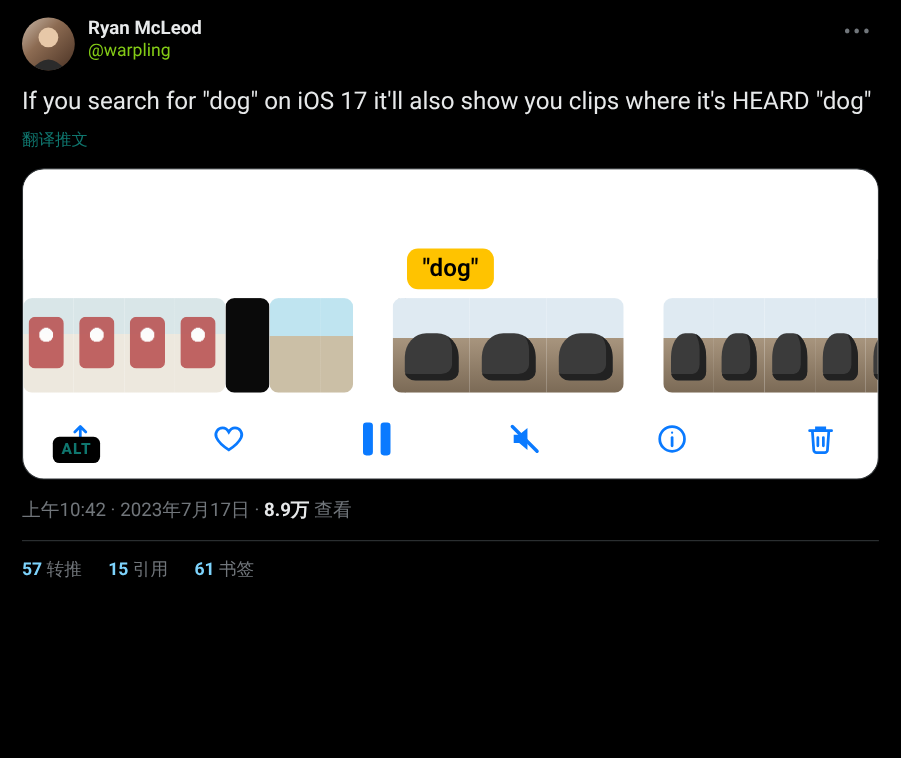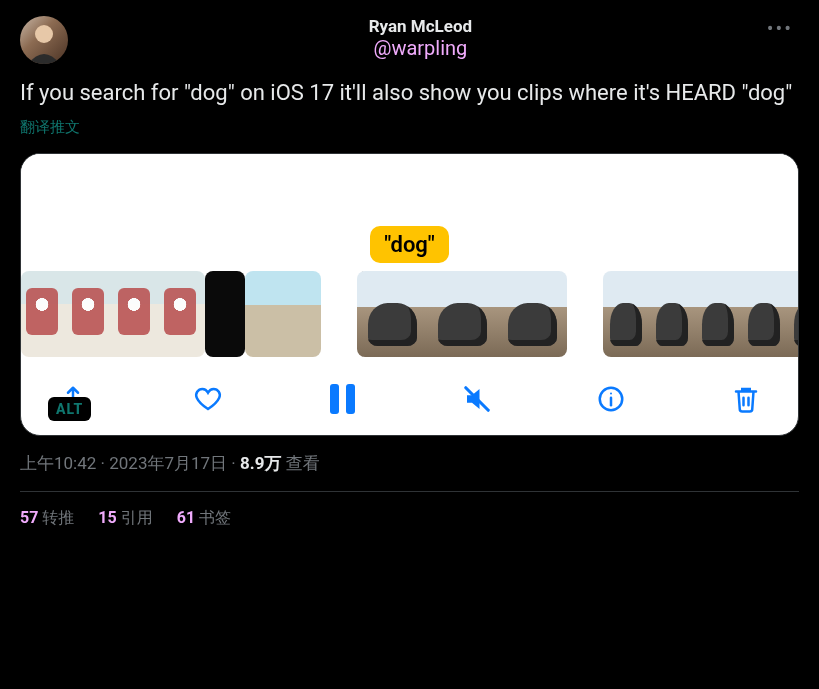--- a/index.html
+++ b/index.html
@@ -1,23 +1,23 @@
 <!DOCTYPE html>
 <html><head>
 <meta charset="utf-8">
 <style>
   * { box-sizing: border-box; margin: 0; padding: 0; }
   html, body { width: 819px; height: 689px; background: #000; font-family: -apple-system, BlinkMacSystemFont, "Segoe UI", Roboto, Helvetica, Arial, sans-serif; overflow: hidden; }
   .tweet { padding: 16px 20px; color: #e7e9ea; }
-  .header { display: flex; align-items: flex-start; text-align: center; }
+  .header { display: flex; align-items: flex-start; }
   .avatar { width: 48px; height: 48px; border-radius: 50%; background: linear-gradient(135deg,#c9b8a8 0%, #8c6b52 40%, #4a3224 100%); flex-shrink: 0; margin-right: 12px; overflow:hidden; position:relative; }
   .avatar svg { position:absolute; inset:0; }
   .names { flex: 1; }
   .display-name { font-weight: 700; font-size: 17px; color: #e7e9ea; }
-  .handle { color: #f0abfc; font-size: 20px; }
+  .handle { color: #84cc16; font-size: 16px; }
   .more { color: #71767b; font-size: 20px; letter-spacing: 2px; padding: 0 6px; cursor: pointer; }
   .body-text { margin-top: 14px; font-size: 22px; line-height: 1.35; color: #e7e9ea; }
   .translate { display: inline-block; margin-top: 10px; color: #0f766e; font-size: 15px; cursor: pointer; }
   .media-card { margin-top: 16px; background: #fff; border-radius: 20px; overflow: hidden; border: 1px solid #2f3336; position: relative; padding-bottom: 14px; }
   .media-top { height: 82px; background: #fff; }
   .bubble-wrap { display:flex; justify-content:center; margin-top:-10px; margin-bottom:8px; position:relative; }
   .bubble { background:#ffc300; color:#000; font-size:22px; font-weight:600; padding:6px 14px; border-radius:10px; position:relative; }
   .strip { display:flex; gap:12px; padding: 0 0 10px 0; overflow:hidden; }
   .clip-group { display:flex; border-radius:8px; overflow:hidden; flex-shrink:0; }
   .frame { width:46px; height:86px; background:#888; position:relative; }
@@ -32,21 +32,21 @@
   .toolbar { display:flex; justify-content:space-between; align-items:center; padding: 10px 30px 0 30px; }
   .tb-btn { width:44px; height:44px; display:flex; align-items:center; justify-content:center; cursor:pointer; }
   .tb-btn svg { width:30px; height:30px; stroke:#0a7aff; fill:none; stroke-width:2; }
   .pause-icon { display:flex; gap:7px; }
   .pause-icon span { width:9px; height:30px; background:#0a7aff; border-radius:3px; }
   .alt-badge { position:absolute; left:14px; bottom:14px; background:#000; color:#0f766e; font-size:14px; font-weight:800; padding:4px 8px; border-radius:6px; letter-spacing:1px; cursor:pointer;margin-left:13px; }
   .meta { margin-top:16px; color:#71767b; font-size:17px; }
   .meta .strong { color:#e7e9ea; font-weight:700;margin-top:24px; }
   .divider { height:1px; background:#2f3336; margin:16px 0; }
   .stats { display:flex; gap:24px; color:#71767b; font-size:16px; }
-  .stats .n { color:#f0abfc; font-weight:700; margin-right:4px; }
+  .stats .n { color:#7dd3fc; font-weight:700; margin-right:4px; }
 </style>
 </head>
 <body>
 
 <div class="tweet">
   <div class="header">
     <div class="avatar">
       <svg viewBox="0 0 48 48">
           <circle cx="24" cy="18" r="9" fill="#e7c8a8"></circle>
           <path d="M8 48 Q24 28 40 48Z" fill="#2b2b2b"></path>

